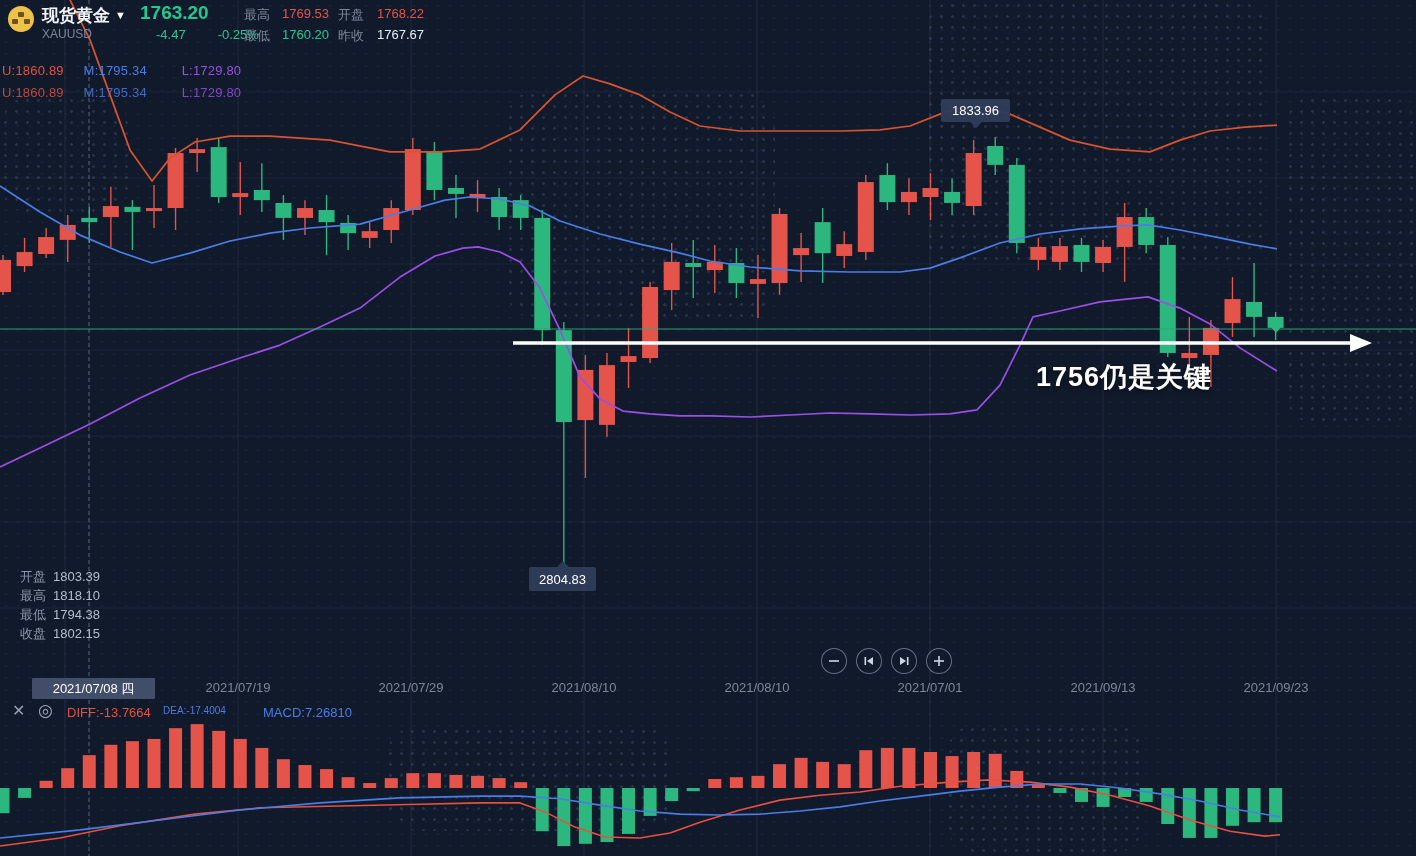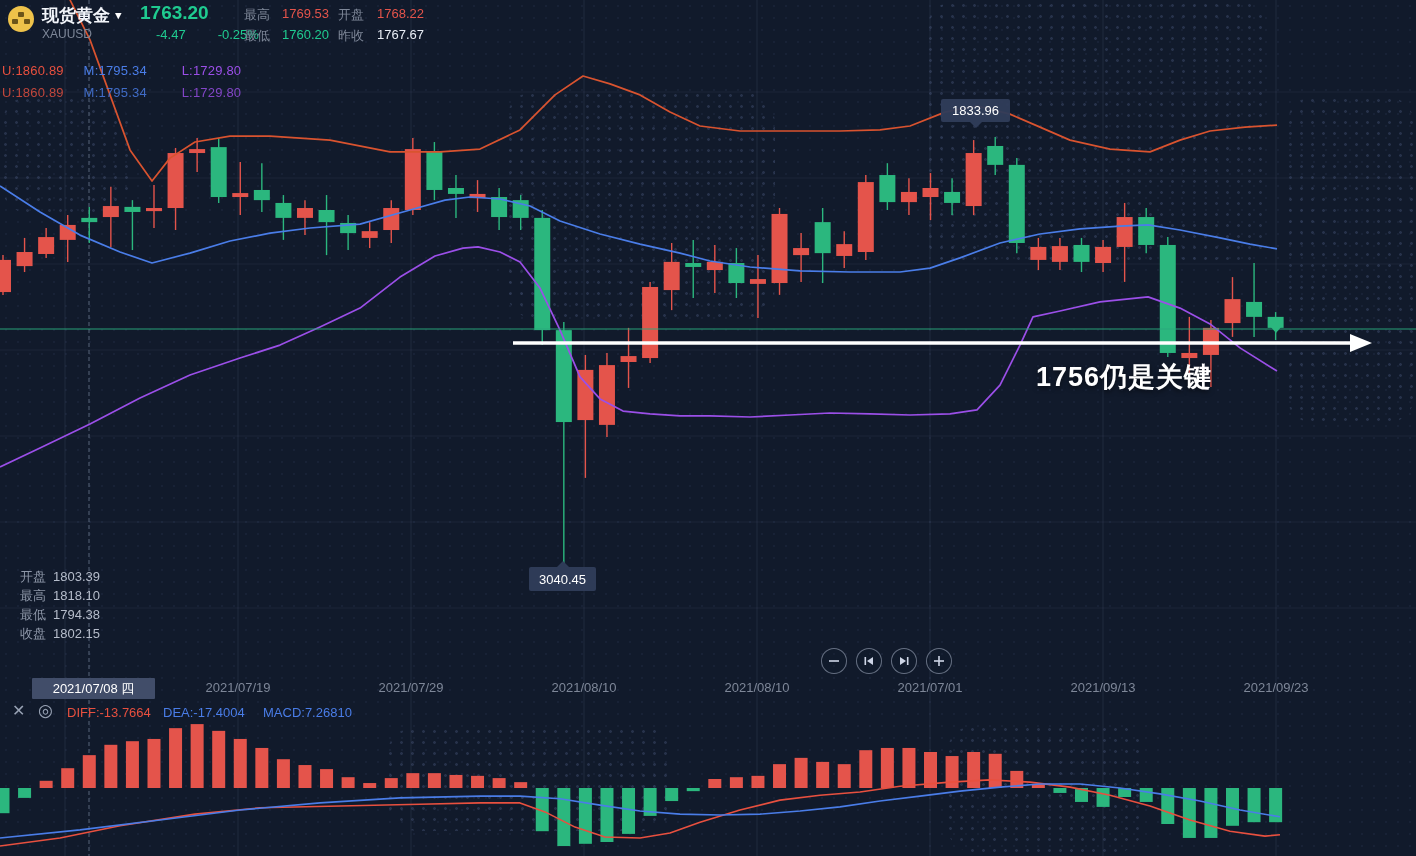--- a/index.html
+++ b/index.html
@@ -9,21 +9,21 @@
          background-size:12px 12px;}
   .dots{position:absolute;border-radius:34px;
         background-image:radial-gradient(rgba(100,120,165,0.26) 1.3px,transparent 1.5px);
         background-size:11px 11px;}
   svg#chart{position:absolute;left:0;top:0;z-index:2;}
   .ov{position:absolute;z-index:5;}
   
   .app-icon{left:8px;top:6px;width:26px;height:26px;border-radius:50%;background:#eec24a;}
   .app-icon:after{content:'';position:absolute;left:10px;top:6px;width:6px;height:5px;border-radius:1px;
         background:#6b5419;box-shadow:-6px 7px 0 #6b5419,6px 7px 0 #6b5419;}
-  .inst{left:42px;top:4px;font-size:17px;font-weight:700;color:#f2f5fa;cursor:pointer;font-family:Liberation Mono, monospace;}
+  .inst{left:42px;top:4px;font-size:17px;font-weight:700;color:#f2f5fa;cursor:pointer;}
   .caret{font-size:11px;color:#ffffff;margin-left:5px;vertical-align:2px;}
   .sym{left:42px;top:27px;font-size:12px;color:#7e8798;}
   .px{left:140px;top:2px;font-size:19px;font-weight:700;color:#1fcb90;}
   .chg{left:140px;top:27px;font-size:13px;color:#1fcb90;}
   .chg span{margin-right:16px;margin-left:16px;}
   .st{position:absolute;font-size:13px;z-index:5;}
   .st.l{color:#7e8798;}
   
   .boll{left:2px;font-size:13px;letter-spacing:.2px;}
   .boll .u{color:#e8503f;margin-right:16px;}
@@ -43,21 +43,21 @@
   .keynote{left:1036px;top:359px;font-size:27px;font-weight:700;color:#ffffff;letter-spacing:1px;
            text-shadow:0 2px 5px rgba(0,0,0,0.55);}
   
   .tick{position:absolute;top:680px;transform:translateX(-50%);font-size:13px;color:#7e8798;z-index:5;white-space:nowrap;}
   .hl-date{left:32px;top:678px;width:123px;height:21px;background:#414d69;color:#ffffff;font-size:13px;
            display:flex;align-items:center;justify-content:center;border-radius:1px;z-index:6;cursor:pointer;}
   
   .mclose{left:12px;top:701px;font-size:16px;color:#98a2b4;cursor:pointer;}
   .mtarget{left:38px;top:700px;font-size:17px;color:#98a2b4;cursor:pointer;}
   .mdiff{left:67px;top:705px;font-size:13px;color:#e8503f;}
-  .mdea{left:163px;top:705px;font-size:13px;color:#4a7de8;}
+  .mdea{left:163px;top:705px;font-size:10px;color:#4a7de8;}
   .mmacd{left:263px;top:705px;font-size:13px;color:#4a7de8;}
   
   .navbtn{position:absolute;top:648px;width:26px;height:26px;border-radius:50%;
           border:1px solid rgba(205,215,235,0.45);background:rgba(17,26,43,0.25);
           display:flex;align-items:center;justify-content:center;cursor:pointer;z-index:6;padding:0;}
   .navbtn svg{display:block;}
 </style>
 </head>
 <body>
 
@@ -305,21 +305,21 @@
   </div>
 
   <div class="ov ohlc">
     <div><span class="lab">开盘</span><span class="val">1803.39</span></div>
     <div><span class="lab">最高</span><span class="val">1818.10</span></div>
     <div><span class="lab">最低</span><span class="val">1794.38</span></div>
     <div><span class="lab">收盘</span><span class="val">1802.15</span></div>
   </div>
 
   <div class="ov tag tag-high">1833.96</div>
-  <div class="ov tag tag-low">3040.45</div>
+  <div class="ov tag tag-low">2804.83</div>
   <div class="ov keynote">1756仍是关键</div>
 
   <div class="ov hl-date">2021/07/08 四</div>
   <div id="xaxis">
       <span class="tick" style="left: 238px;">2021/07/19</span>
       <span class="tick" style="left: 411px;">2021/07/29</span>
       <span class="tick" style="left: 584px;">2021/08/10</span>
       <span class="tick" style="left: 757px;">2021/08/10</span>
       <span class="tick" style="left: 930px;">2021/07/01</span>
       <span class="tick" style="left: 1103px;">2021/09/13</span>

